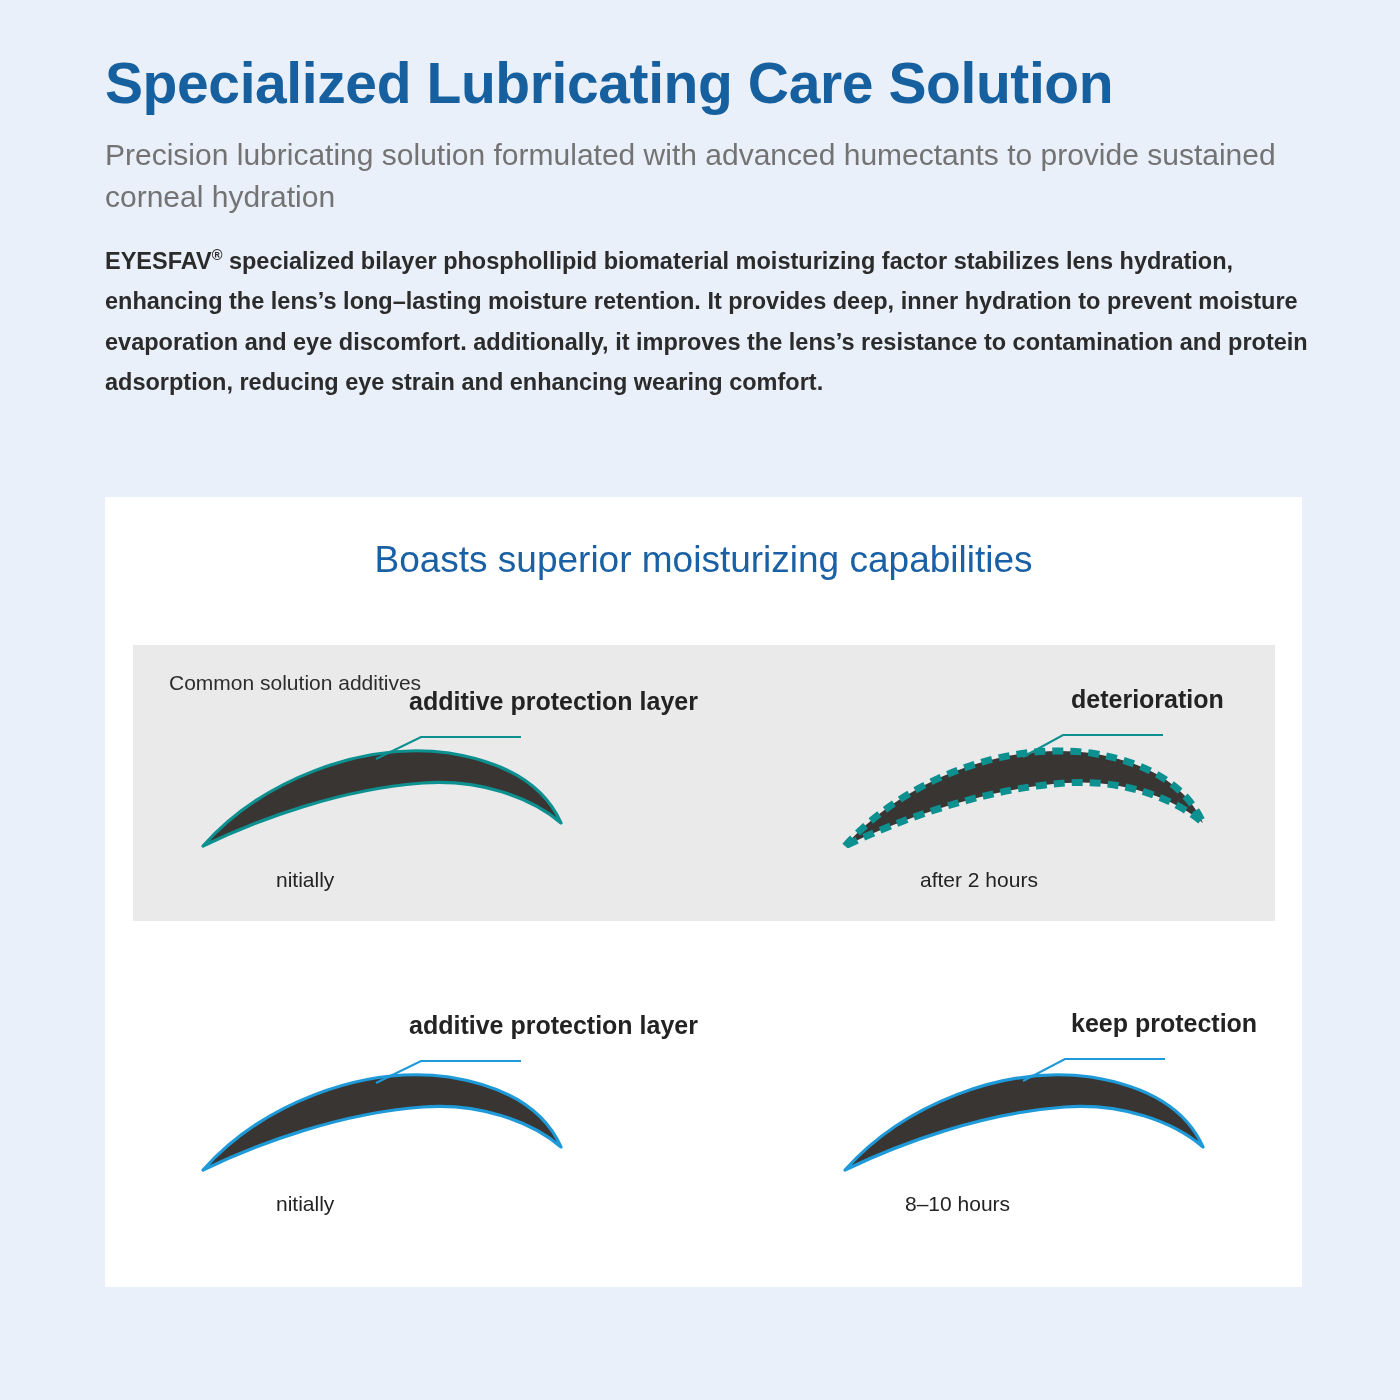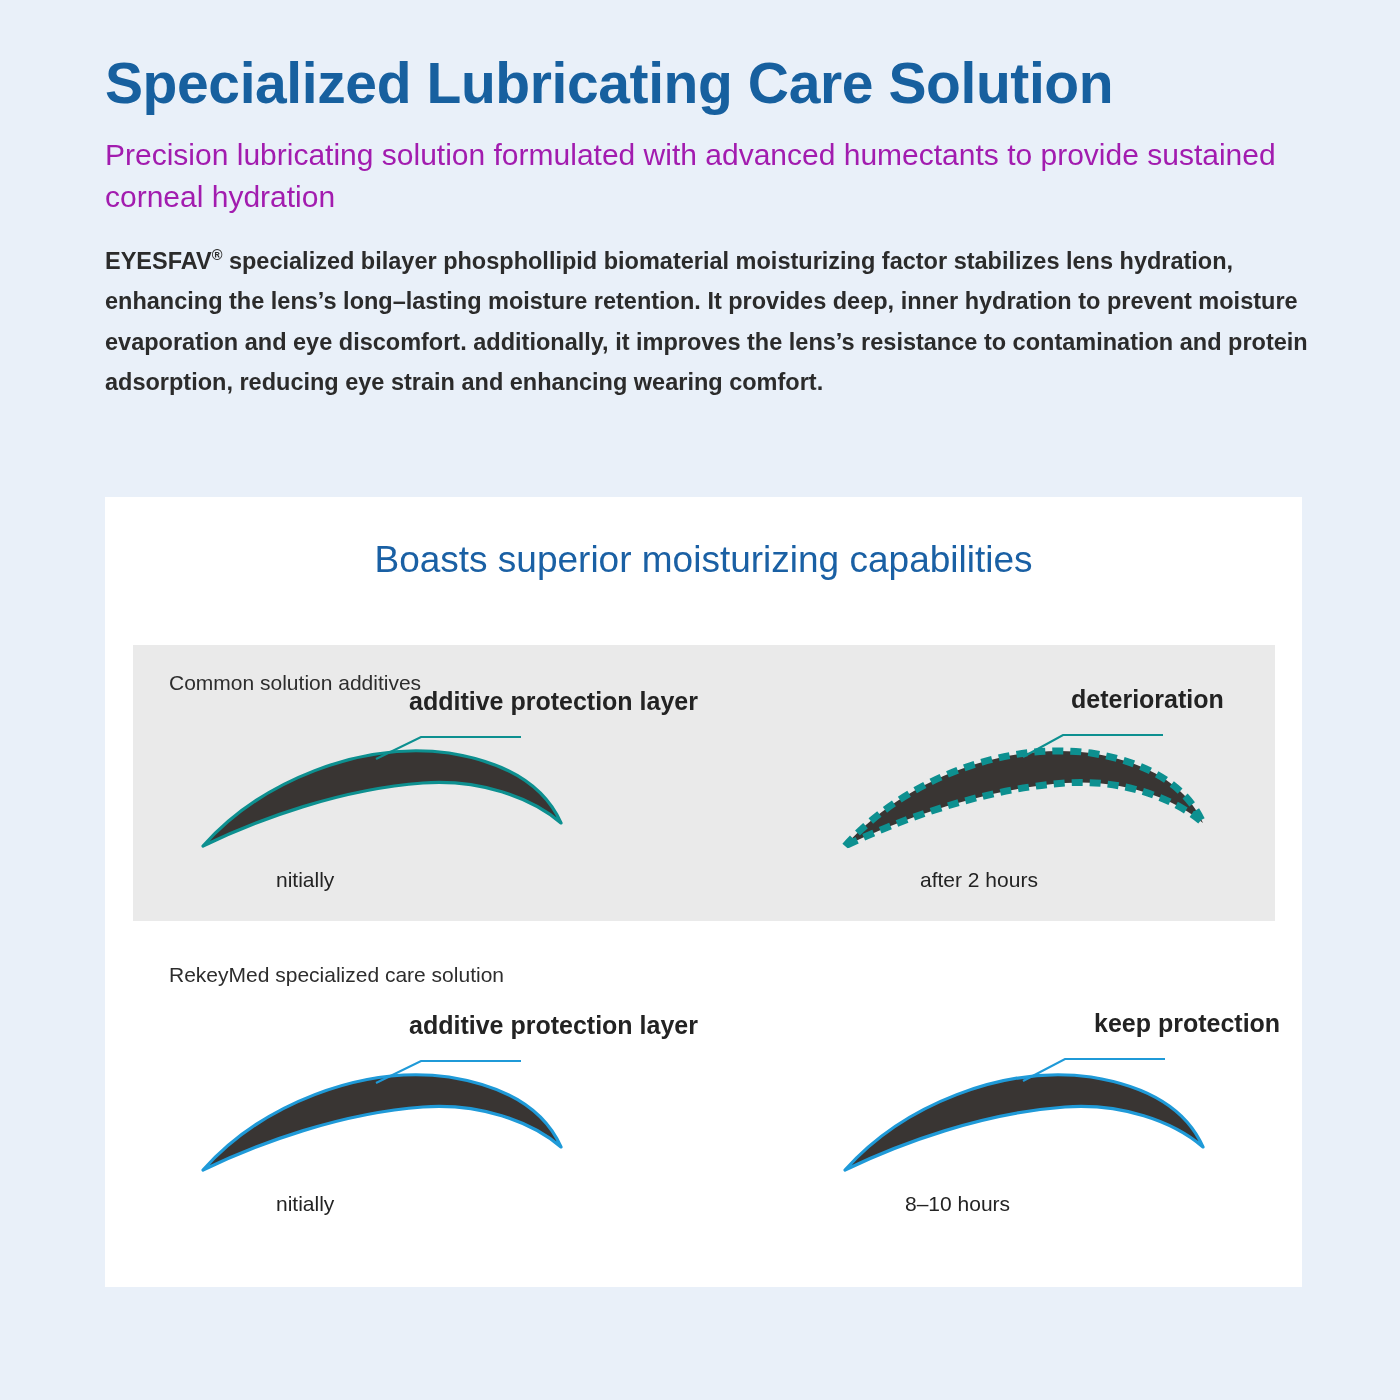--- a/index.html
+++ b/index.html
@@ -31,21 +31,21 @@
     font-size: 57px;
     font-weight: bold;
     color: #17609f;
     letter-spacing: -0.4px;
     line-height: 1.12;
     margin: 0 0 18px 0;
   }
   .subtitle {
     font-size: 30px;
     font-weight: 400;
-    color: #a21caf;
+    color: #737373;
     line-height: 1.42;
     margin: 0 0 22px 0;
     max-width: 1235px;
   }
   .body-copy {
     font-size: 23.5px;
     font-weight: 700;
     color: #2b2b2b;
     line-height: 1.72;
     margin: 0;
@@ -171,35 +171,34 @@
         <svg width="430" height="190" viewBox="0 0 430 190">
           <path d="M12,123 C70,58 170,18 258,30 C320,40 355,66 370,100 C340,74 288,56 232,60 C150,66 68,96 12,123 Z" fill="#393533" stroke="#0d9090" stroke-width="7" stroke-dasharray="11 7" stroke-linejoin="round"></path>
           <polyline points="190,34 230,12 330,12" fill="none" stroke="#0d9090" stroke-width="2.2"></polyline>
         </svg>
         <div class="callout" style="left:238px; top:-38px;">deterioration</div>
         <div class="caption" style="left:80px; top:145px;margin-left:7px;">after 2 hours</div>
       </div>
     </div>
 
     <div class="panel panel-white">
-      <div class="panel-label">RekeyMed specialized care solution</div>
 
       <div class="figure fig-c">
         <svg width="430" height="190" viewBox="0 0 430 190">
           <path d="M12,123 C70,58 170,18 258,30 C320,40 355,66 370,100 C340,74 288,56 232,60 C150,66 68,96 12,123 Z" fill="#393533" stroke="#1f9ad8" stroke-width="3.2" stroke-linejoin="round"></path>
           <polyline points="185,36 230,14 330,14" fill="none" stroke="#1f9ad8" stroke-width="2.2"></polyline>
         </svg>
         <div class="callout" style="left:218px; top:-36px;">additive protection layer</div>
         <div class="caption" style="left:85px; top:145px;">nitially</div>
       </div>
 
       <div class="figure fig-d">
         <svg width="430" height="190" viewBox="0 0 430 190">
           <path d="M12,123 C70,58 170,18 258,30 C320,40 355,66 370,100 C340,74 288,56 232,60 C150,66 68,96 12,123 Z" fill="#393533" stroke="#1f9ad8" stroke-width="3.2" stroke-linejoin="round"></path>
           <polyline points="190,34 232,12 332,12" fill="none" stroke="#1f9ad8" stroke-width="2.2"></polyline>
         </svg>
-        <div class="callout" style="left:238px; top:-38px;margin-left:23px;">keep protection</div>
+        <div class="callout" style="left:238px; top:-38px;">keep protection</div>
         <div class="caption" style="left:72px; top:145px;">8–10 hours</div>
       </div>
     </div>
 
   </div>
 </div>
 
 </body></html>

